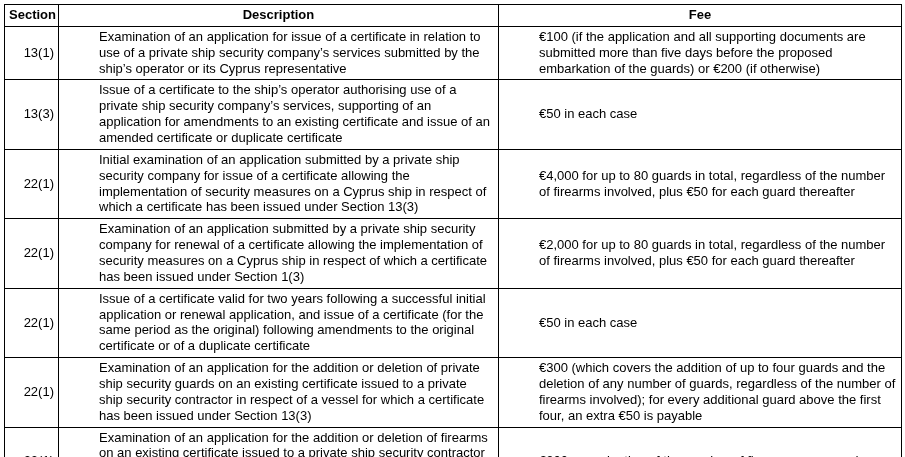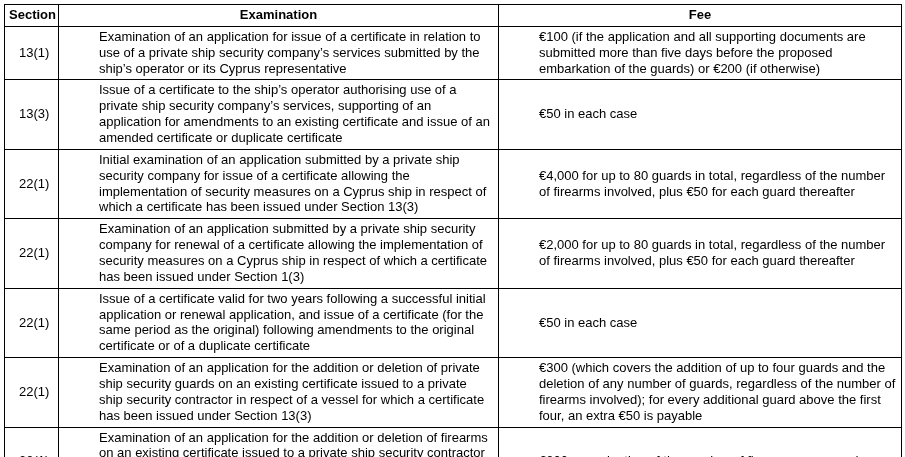--- a/index.html
+++ b/index.html
@@ -35,23 +35,23 @@
     padding: 2px 4px 3px 4px;
     text-align: left;
   }
   table.fee-table thead th {
     text-align: center;
     font-weight: bold;
     padding: 2px 4px 3px 4px;
     vertical-align: middle;
   }
   table.fee-table td.section-cell {
-    text-align: left;
+    text-align: right;
     white-space: nowrap;
-    padding-left: 14px;
+    padding-left: 3px;
     margin-top: 44px;
   }
   table.fee-table td.desc-cell,
   table.fee-table td.fee-cell {
     hyphens: none;
     padding-left: 40px;
   }
   
   table.fee-table td.mid {
     vertical-align: middle;
@@ -63,21 +63,21 @@
 <div id="fee-table-wrapper">
   <table class="fee-table">
     <colgroup>
       <col class="col-section">
       <col class="col-description">
       <col class="col-fee">
     </colgroup>
     <thead>
       <tr>
         <th>Section</th>
-        <th>Examination</th>
+        <th>Description</th>
         <th>Fee</th>
       </tr>
     </thead>
     <tbody>
       <tr>
         <td class="section-cell mid">13(1)</td>
         <td class="desc-cell">Examination of an application for issue of a certificate in relation to use of a private ship security company’s services submitted by the ship’s operator or its Cyprus representative</td>
         <td class="fee-cell">€100 (if the application and all supporting documents are submitted more than five days before the proposed embarkation of the guards) or €200 (if otherwise)</td>
       </tr>
       <tr>

